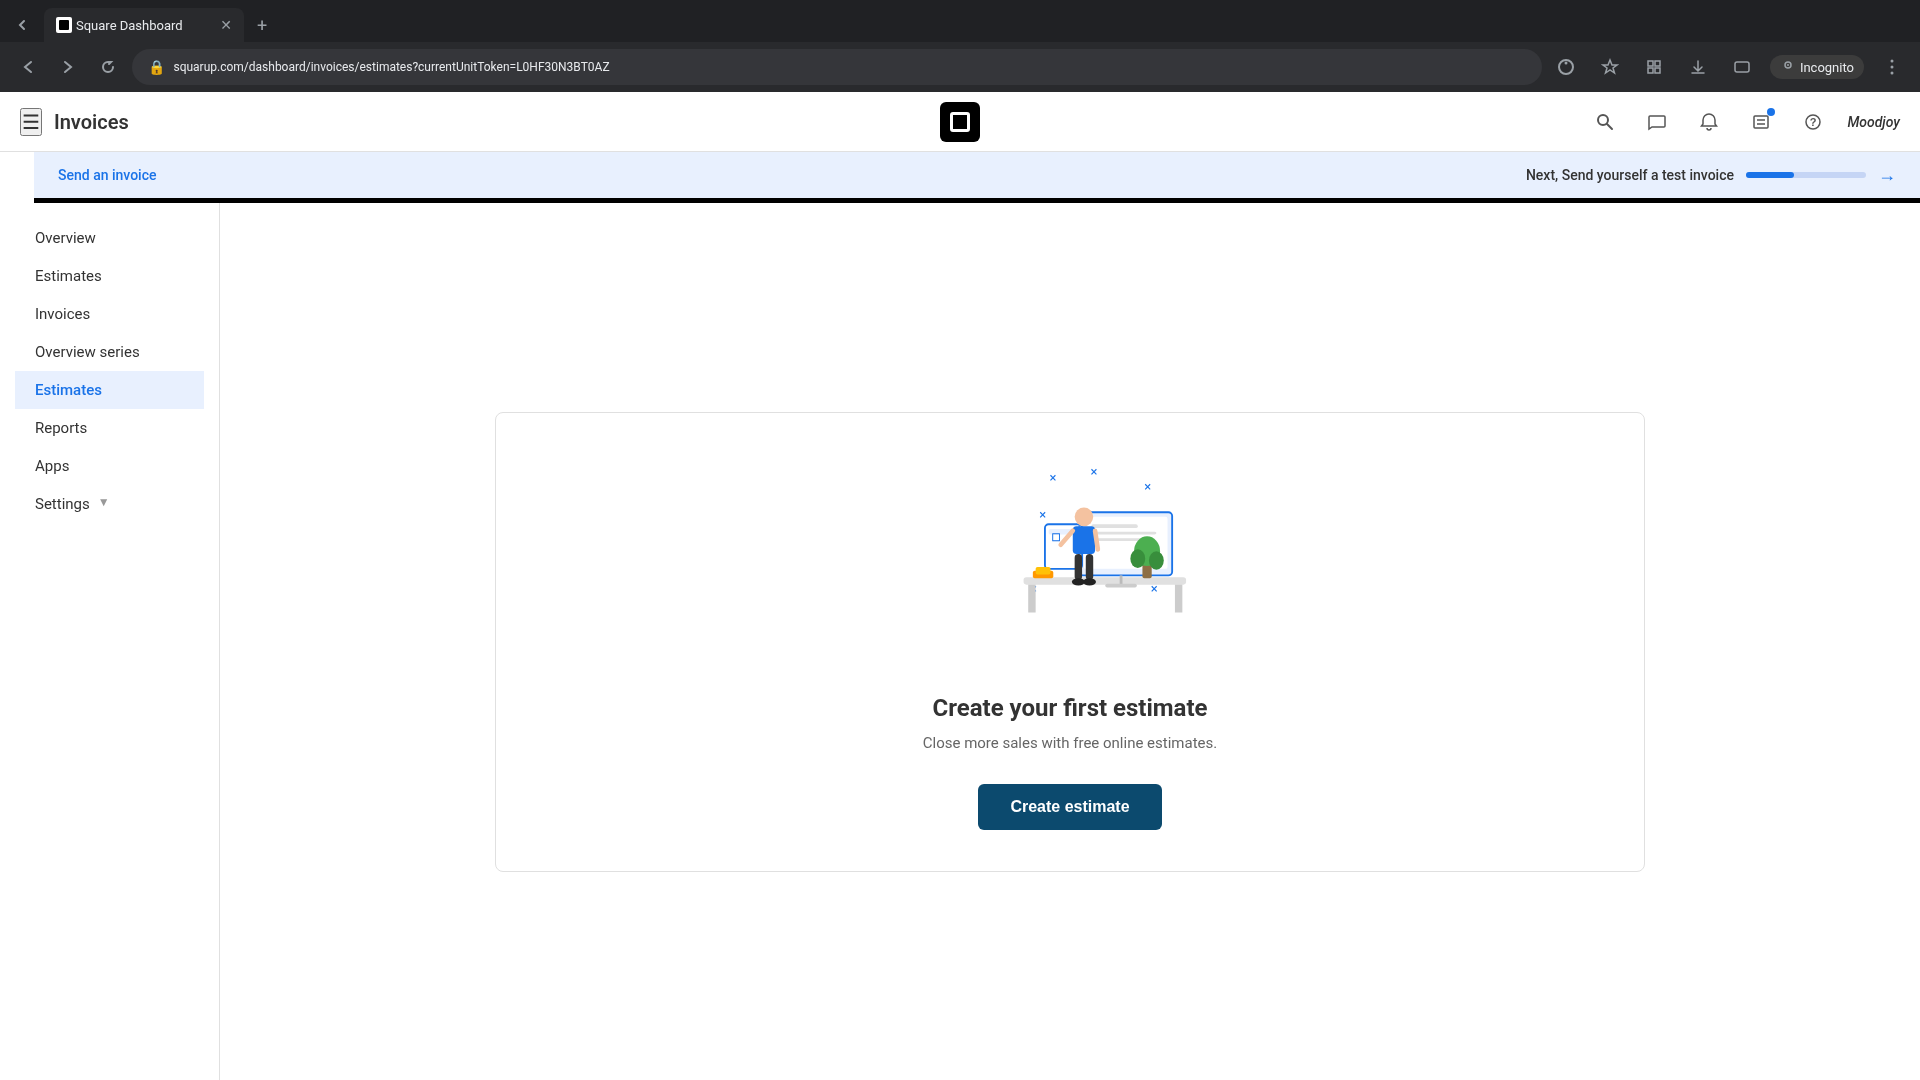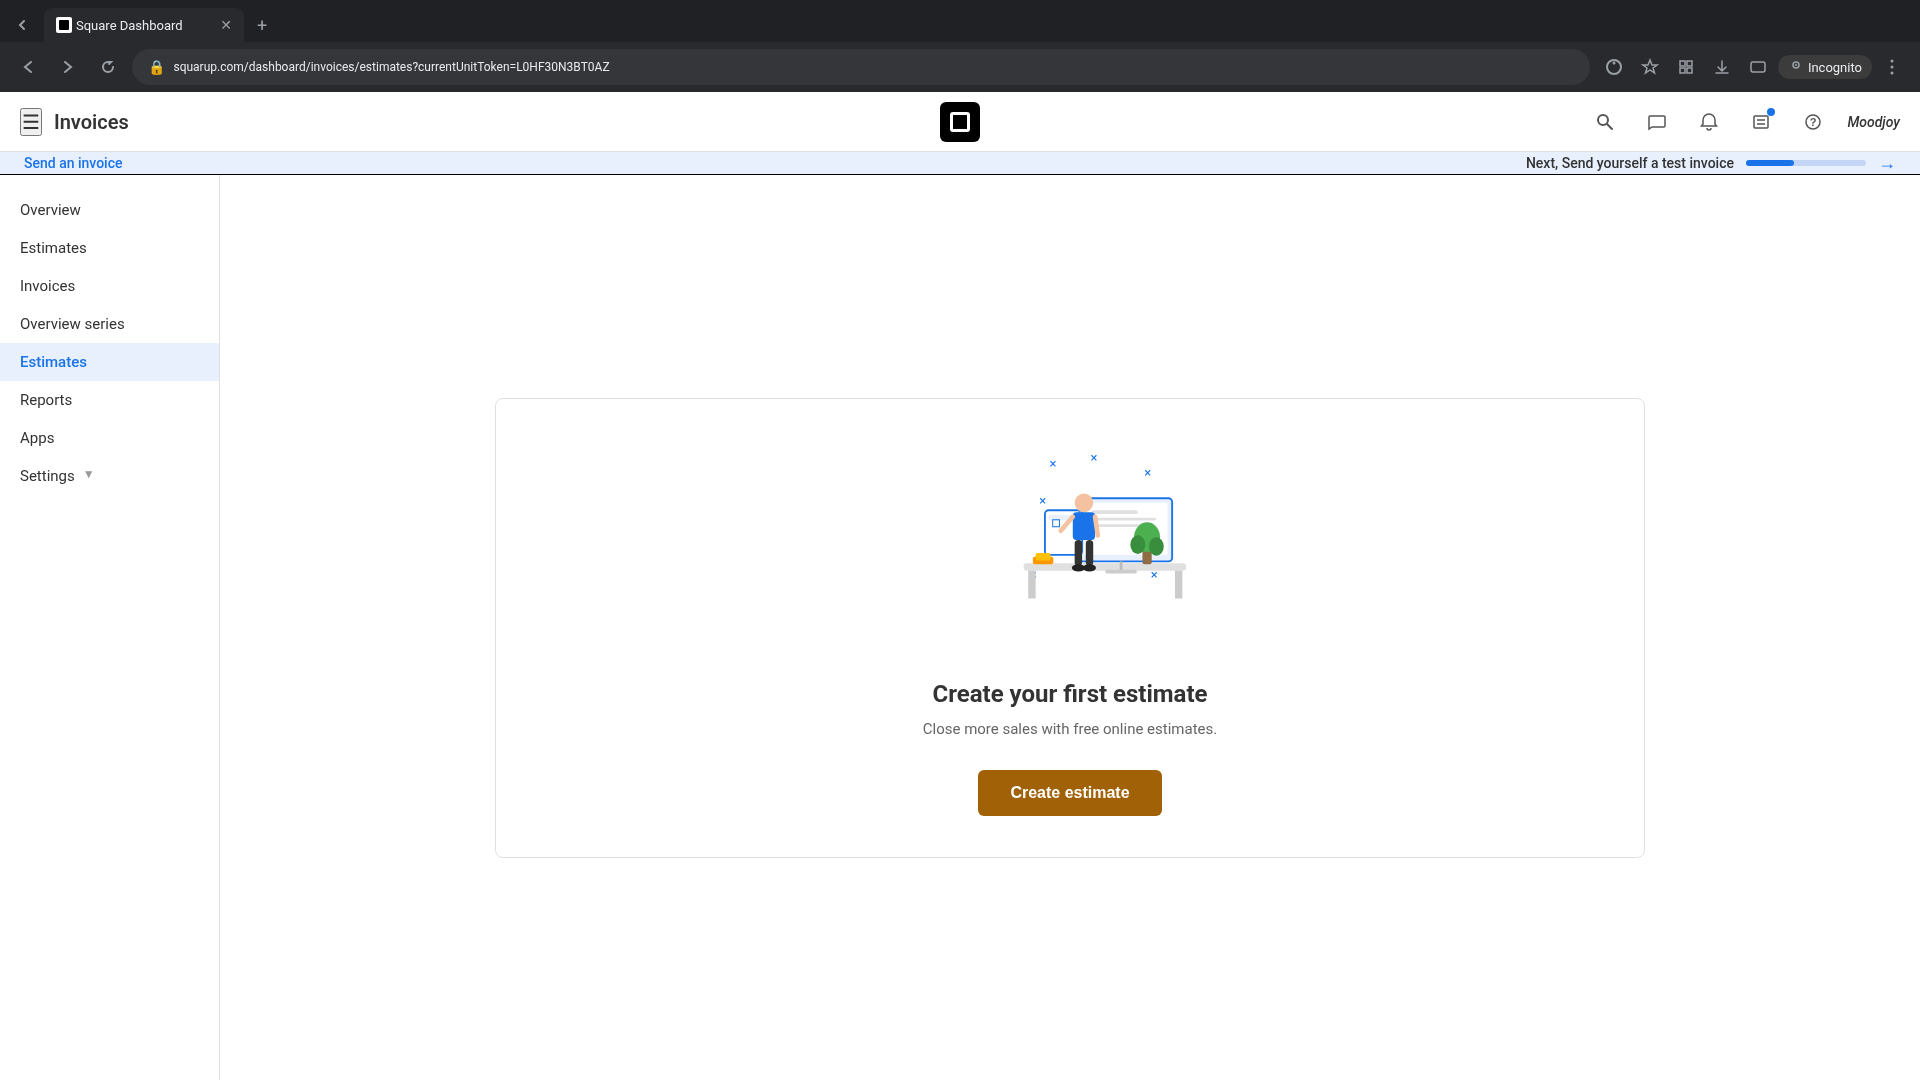--- a/index.html
+++ b/index.html
@@ -15,67 +15,67 @@
     .tab-favicon { width: 16px; height: 16px; background: #fff; border-radius: 2px; display: flex; align-items: center; justify-content: center; }
     .tab-favicon-inner { width: 10px; height: 10px; background: #000; border-radius: 1px; }
     .tab-title { color: #e8eaed; font-size: 13px; flex: 1; }
     .tab-close { color: #9aa0a6; cursor: pointer; font-size: 14px; }
     .tab-new { width: 28px; height: 28px; display: flex; align-items: center; justify-content: center; color: #9aa0a6; cursor: pointer; font-size: 18px; }
     .browser-nav { display: flex; align-items: center; padding: 6px 12px; gap: 8px; height: 50px; background: #292a2d; }
     .nav-btn { width: 32px; height: 32px; border-radius: 50%; background: transparent; border: none; cursor: pointer; display: flex; align-items: center; justify-content: center; color: #9aa0a6; font-size: 16px; }
     .address-bar { flex: 1; background: #35363a; border-radius: 20px; padding: 6px 16px; display: flex; align-items: center; gap: 8px; height: 36px; }
     .address-text { color: #e8eaed; font-size: 12px; flex: 1; }
     .address-icon { color: #9aa0a6; font-size: 14px; }
-    .nav-tools { display: flex; align-items: center; gap: 4px; }
+    .nav-tools { display: flex; align-items: center; gap: 12px; }
     .nav-tool-btn { width: 32px; height: 32px; border-radius: 50%; background: transparent; border: none; cursor: pointer; display: flex; align-items: center; justify-content: center; color: #9aa0a6; font-size: 16px; }
     .incognito-btn { background: #3c3c3c; border-radius: 16px; padding: 4px 10px; color: #e8eaed; font-size: 13px; display: flex; align-items: center; gap: 4px; }
 
     
     .app-container { display: flex; flex-direction: column; height: calc(1080px - 92px); background: #fff; }
 
     
     .top-header { height: 60px; background: #fff; border-bottom: 1px solid #e0e0e0; display: flex; align-items: center; padding: 0 20px; }
     .hamburger { font-size: 20px; cursor: pointer; color: #333; margin-right: 12px; }
     .header-title { font-size: 20px; font-weight: 600; color: #333; flex: 1; }
     .header-logo { position: absolute; left: 50%; transform: translateX(-50%); }
     .square-logo { width: 40px; height: 40px; background: #000; border-radius: 6px; display: flex; align-items: center; justify-content: center; }
     .square-logo-inner { width: 20px; height: 20px; border: 3px solid #fff; border-radius: 3px; }
     .header-actions { display: flex; align-items: center; gap: 16px; }
     .header-icon-btn { width: 36px; height: 36px; border-radius: 50%; background: transparent; border: none; cursor: pointer; display: flex; align-items: center; justify-content: center; color: #555; font-size: 18px; position: relative; }
     .badge { position: absolute; top: 4px; right: 4px; width: 8px; height: 8px; background: #1a73e8; border-radius: 50%; }
     .user-name { font-size: 14px; font-weight: 500; color: #333; cursor: pointer; font-style: italic; }
 
     
-    .banner { background: #e8f0fe; padding: 0 24px; display: flex; align-items: center; justify-content: space-between; border-bottom: 1px solid #000000; }
+    .banner { background: #e8f0fe; padding: 12px 24px; display: flex; align-items: center; justify-content: space-between; border-bottom: 5px solid #000000; margin-left: 34px; }
     .banner-link { color: #1a73e8; font-size: 14px; text-decoration: none; cursor: pointer; font-weight: 500; }
     .banner-right { display: flex; align-items: center; gap: 12px; }
     .banner-right-text { color: #333; font-size: 14px; font-weight: 500; }
     .progress-bar-wrap { width: 120px; height: 6px; background: #c5d5f5; border-radius: 3px; }
     .progress-bar-fill { width: 40%; height: 100%; background: #1a73e8; border-radius: 3px; }
     .banner-arrow { color: #1a73e8; font-size: 18px; cursor: pointer; }
 
     
     .main-content { display: flex; flex: 1; overflow: hidden; }
 
     
-    .sidebar { width: 220px; background: #fff; border-right: 1px solid #e0e0e0; padding: 16px 0; }
+    .sidebar { width: 220px; background: #fff; border-right: 1px solid #e0e0e0; padding: 16px 15px; }
     .sidebar-item { padding: 10px 20px; cursor: pointer; font-size: 15px; color: #333; display: flex; align-items: center; gap: 8px; }
     .sidebar-item.active { background: #e8f0fe; color: #1a73e8; font-weight: 500; border-radius: 0; }
     .sidebar-item-settings { padding: 10px 20px; cursor: pointer; font-size: 15px; color: #333; display: flex; align-items: flex-start; gap: 8px; }
 
     
     .content-area { flex: 1; padding: 20px; display: flex; flex-direction: column; align-items: center; justify-content: center; }
     .content-card { background: #fff; border: 1px solid #e0e0e0; border-radius: 8px; width: 100%; max-width: 1150px; height: 460px; display: flex; flex-direction: column; align-items: center; justify-content: center; padding: 40px; }
 
     
     .illustration { width: 260px; height: 200px; margin-bottom: 24px; }
 
     .content-title { font-size: 24px; font-weight: 700; color: #333; margin-bottom: 12px; margin-top: 16px; }
     .content-subtitle { font-size: 15px; color: #666; margin-bottom: 32px; }
-    .create-btn { background: #a16207; color: #fff; border: none; border-radius: 6px; padding: 14px 32px; font-size: 16px; font-weight: 600; cursor: pointer; }
+    .create-btn { background: #0c4a6e; color: #fff; border: none; border-radius: 6px; padding: 14px 32px; font-size: 16px; font-weight: 600; cursor: pointer; }
   </style>
 </head>
 <body>
 
 <div class="browser-chrome">
   <div class="browser-tabs">
     <div class="tab-back-forward">
       <button class="tab-back-btn">
         <svg width="16" height="16" viewBox="0 0 16 16">
             <path d="M10 4l-4 4 4 4" stroke="#9aa0a6" stroke-width="2" fill="none" stroke-linecap="round"></path>

